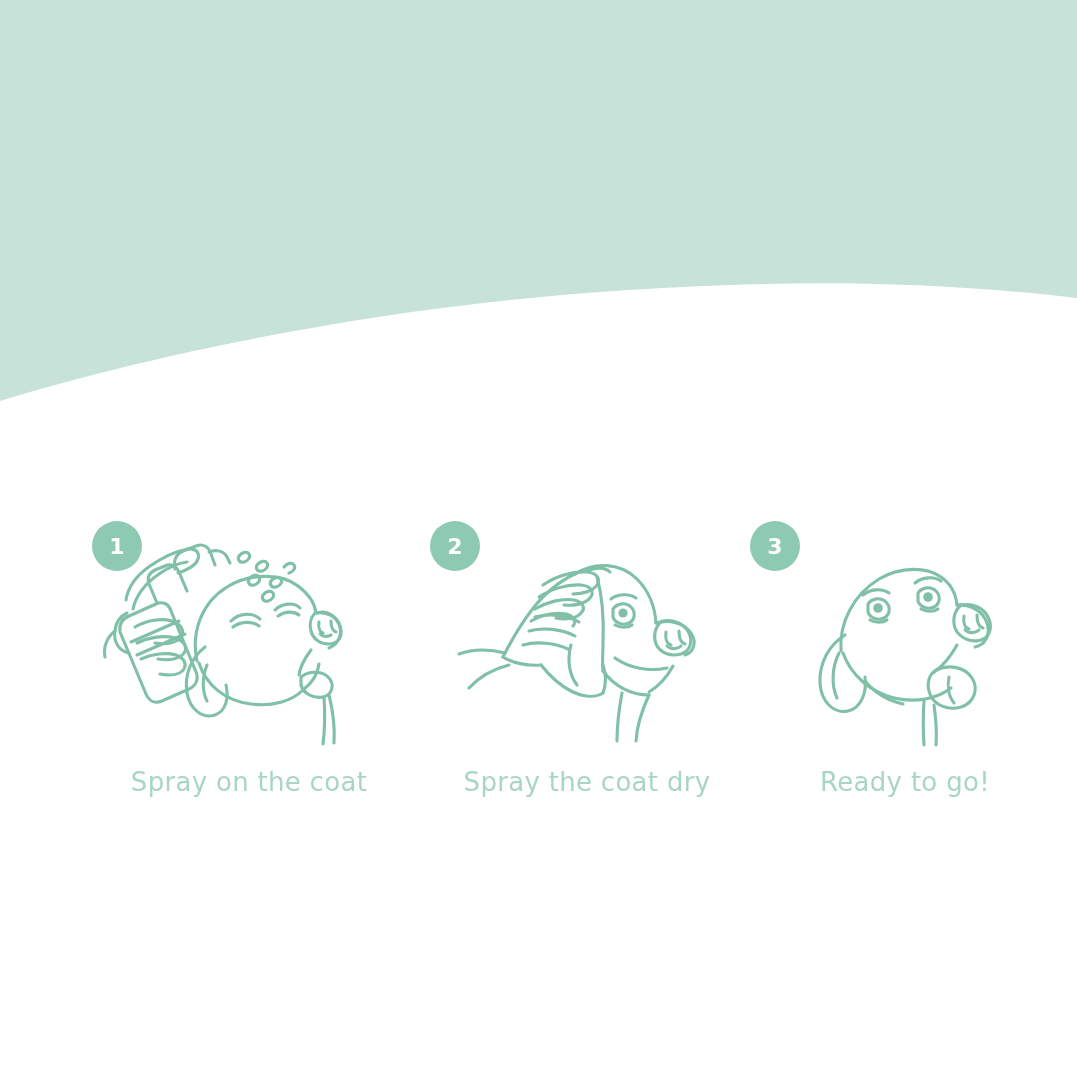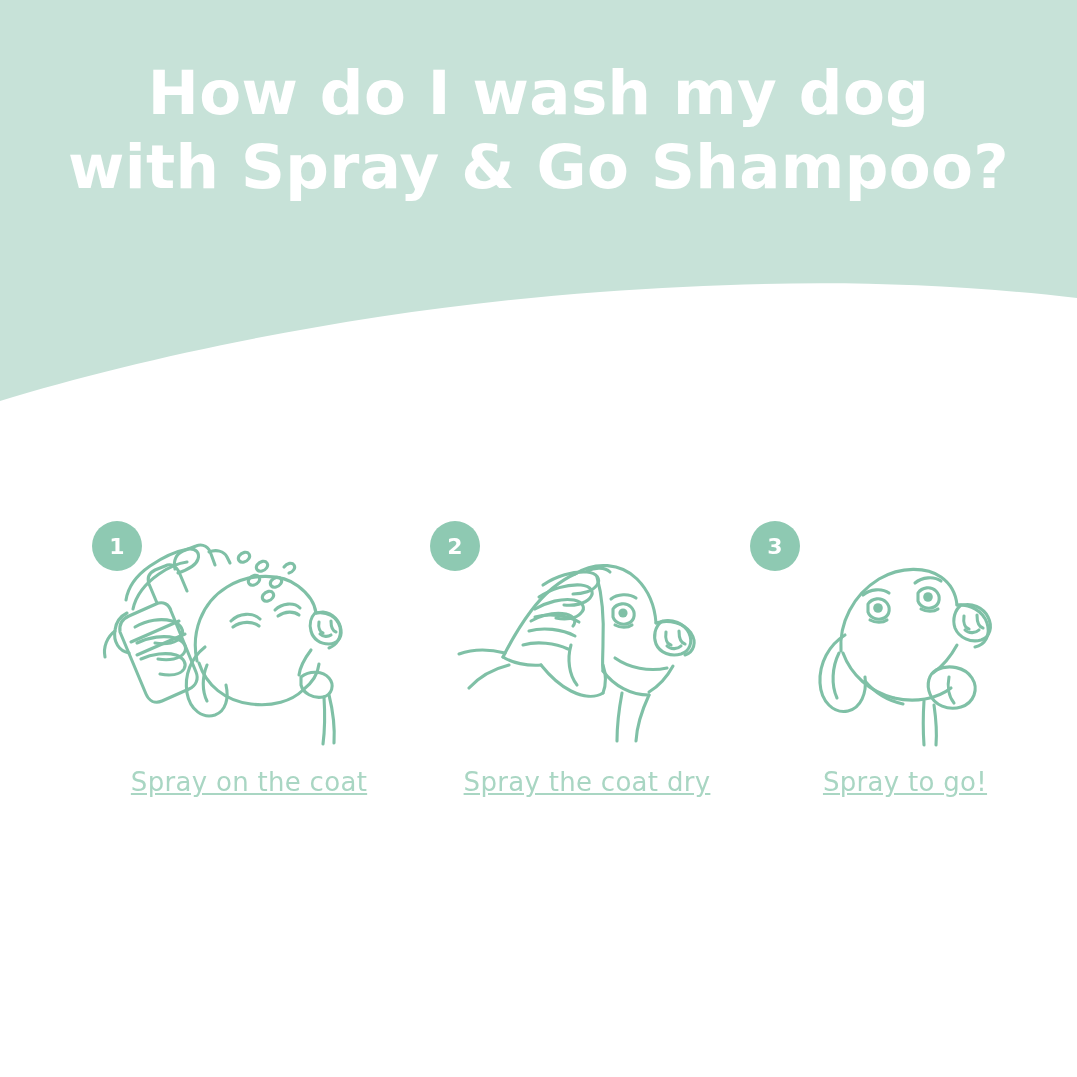--- a/index.html
+++ b/index.html
@@ -103,38 +103,33 @@
   .caption {
     position: absolute;
     top: 262px;
     left: 0;
     width: 340px;
     text-align: center;
     color: #a9d6c3;
     font-size: 26px;
     letter-spacing: 0.3px;
     font-family: "DejaVu Sans", sans-serif;
-    text-decoration: underline;
   }
 </style>
 </head>
 <body>
 
 <div id="poster">
 
   <div class="banner-wrap">
     <svg class="banner-svg" viewBox="0 0 1077 410" preserveAspectRatio="none">
       <path d="M0,0 L1077,0 L1077,298 C900,278 760,281 600,292 C380,308 160,352 0,401 Z" fill="#c7e2d8"></path>
     </svg>
   </div>
 
-  <div class="title-block">
-    <span class="title-line">How do I wash my dog</span>
-    <span class="title-line">with Spray &amp; Go Shampoo?</span>
-  </div>
 
   <div class="steps">
 
     <div class="step step-1">
       <div class="badge">1</div>
       <div class="art">
         <svg viewBox="0 0 340 225" xmlns="http://www.w3.org/2000/svg">
           <g fill="none" stroke="#7fc0a6" stroke-width="3.1" stroke-linecap="round" stroke-linejoin="round">
 
             <path d="M118 136 C112 108 122 78 148 62 C172 47 204 49 219 61 C231 70 236 80 237 88"></path>
@@ -300,17 +295,17 @@
             <path d="M110 110 C94 120 84 138 85 158 C86 177 99 189 113 186 C126 183 132 168 130 152"></path>
             <path d="M104 128 C97 142 96 160 102 173"></path>
 
             <path d="M130 156 C140 168 154 176 168 179"></path>
 
             <path d="M199 180 C201 194 202 208 201 220"></path>
             <path d="M189 176 C188 191 188 206 189 220"></path>
           </g>
         </svg>
       </div>
-      <div class="caption">Spray to go!</div>
+      <div class="caption">Ready to go!</div>
     </div>
 
   </div>
 </div>
 
 </body></html>

